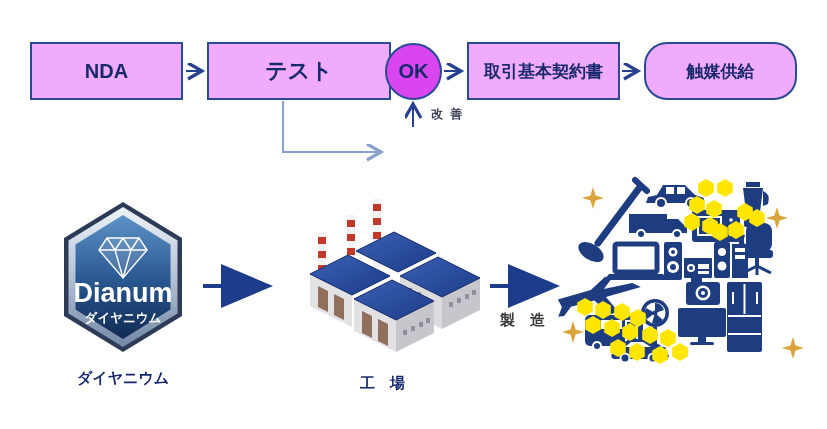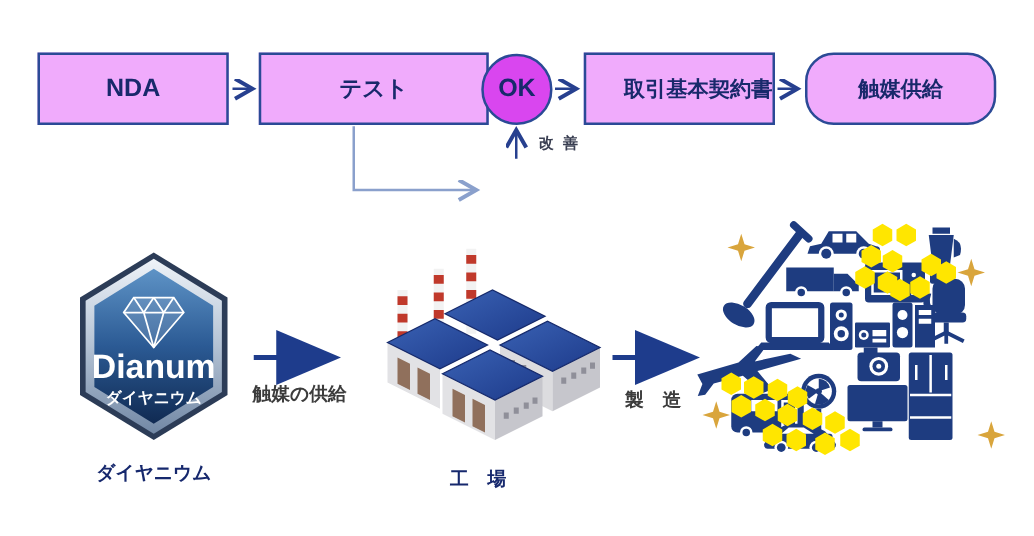--- a/index.html
+++ b/index.html
@@ -315,32 +315,31 @@
         <use href="#hex" x="637" y="352"></use>
         <use href="#hex" x="660" y="355"></use>
         <use href="#hex" x="680" y="352"></use>
       </g>
     </g>
   </svg>
 
   <div class="fbox" style="left:30px;width:153px;font-size:20px;">
     <span>NDA</span>
   </div>
-  <div class="fbox" style="left:207px;width:184px;font-size:18px;">
+  <div class="fbox" style="left:207px;width:184px;font-size:22px;">
     <span>テスト</span>
   </div>
   <div class="fcirc" style="left:385px;top:43px;width:57px;height:57px;font-size:20px;">
     <span>OK</span>
   </div>
-  <div class="fbox" style="left:467px;width:153px;font-size:17px;justify-content:flex-end;">
+  <div class="fbox" style="left:467px;width:153px;font-size:17px;">
     <span>取引基本契約書</span>
   </div>
   <div class="fbox" style="left:644px;width:153px;font-size:17px;border-radius:23px;">
     <span>触媒供給</span>
   </div>
   <div class="lbl lbl-improve" style="left:431px;top:106px;">改 善</div>
 
   <div class="lbl lbl-navy" style="left:77px;top:369px;">ダイヤニウム</div>
-  <div class="lbl lbl-gray" style="left:202px;top:306px;">触媒の供給</div>
   <div class="lbl lbl-navy" style="left:360px;top:374px;">工　場</div>
   <div class="lbl lbl-gray" style="left:500px;top:311px;">製　造</div>
 
 </div>
 
 </body></html>

